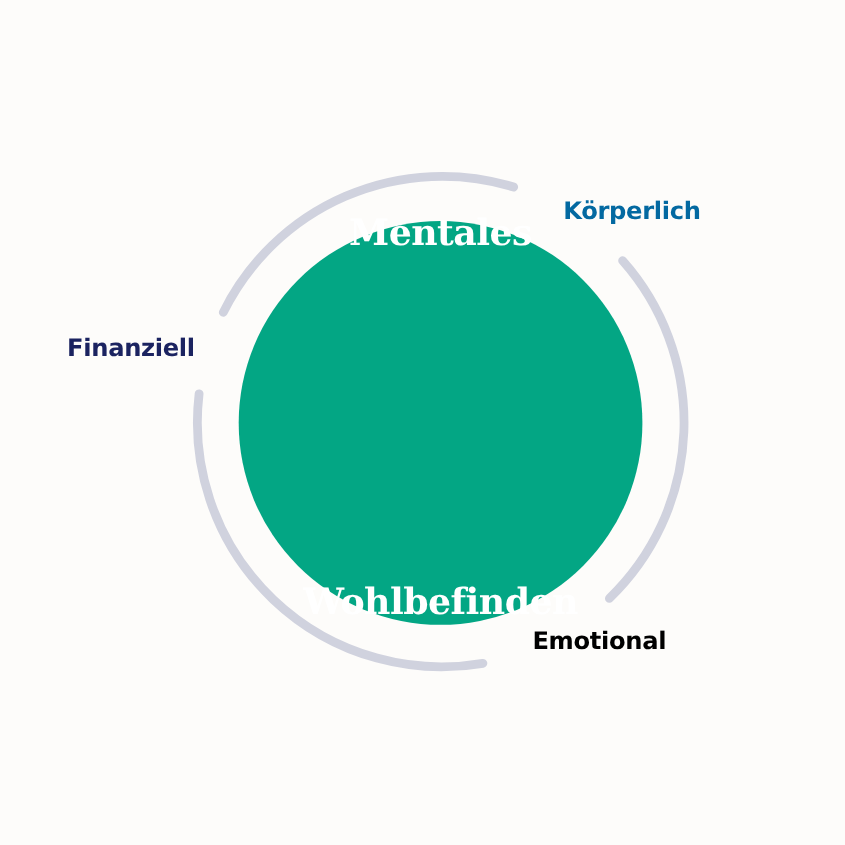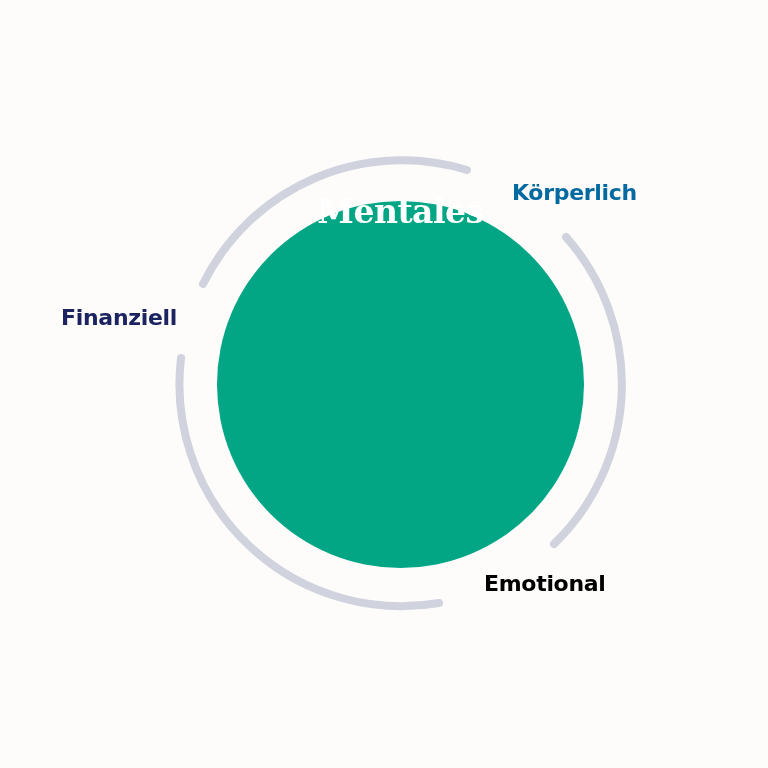--- a/index.html
+++ b/index.html
@@ -14,17 +14,18 @@
 <body>
 
 <svg class="ring" viewBox="0 0 768 768">
   <path d="M 203 284 A 222 222 0 0 1 467 170" fill="none" stroke="#d0d2de" stroke-width="8" stroke-linecap="round"></path>
   <path d="M 566 237 A 222 222 0 0 1 554 544" fill="none" stroke="#d0d2de" stroke-width="8" stroke-linecap="round"></path>
   <path d="M 181 358 A 222 222 0 0 0 439 603" fill="none" stroke="#d0d2de" stroke-width="8" stroke-linecap="round"></path>
 </svg>
 
 <div class="center-circle" style="background:#03a684;">
   <div class="center-title">Mentales</div>
+  <div class="center-title">Wohlbefinden</div>
 </div>
 
 <div class="label" style="left:512px; top:180px; color:#0369a1;">Körperlich</div>
 <div class="label" style="left:61px; top:305px; color:#1b2360;">Finanziell</div>
 <div class="label" style="left:484px; top:571px; color:#000000;">Emotional</div>
 
 </body></html>

